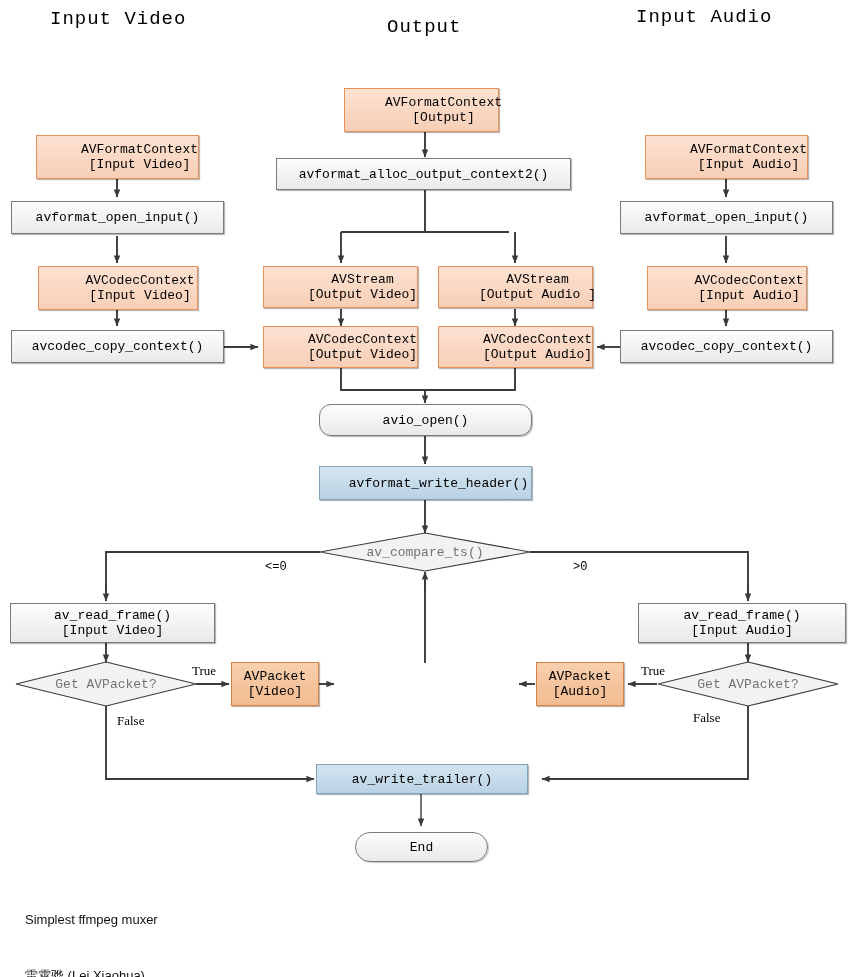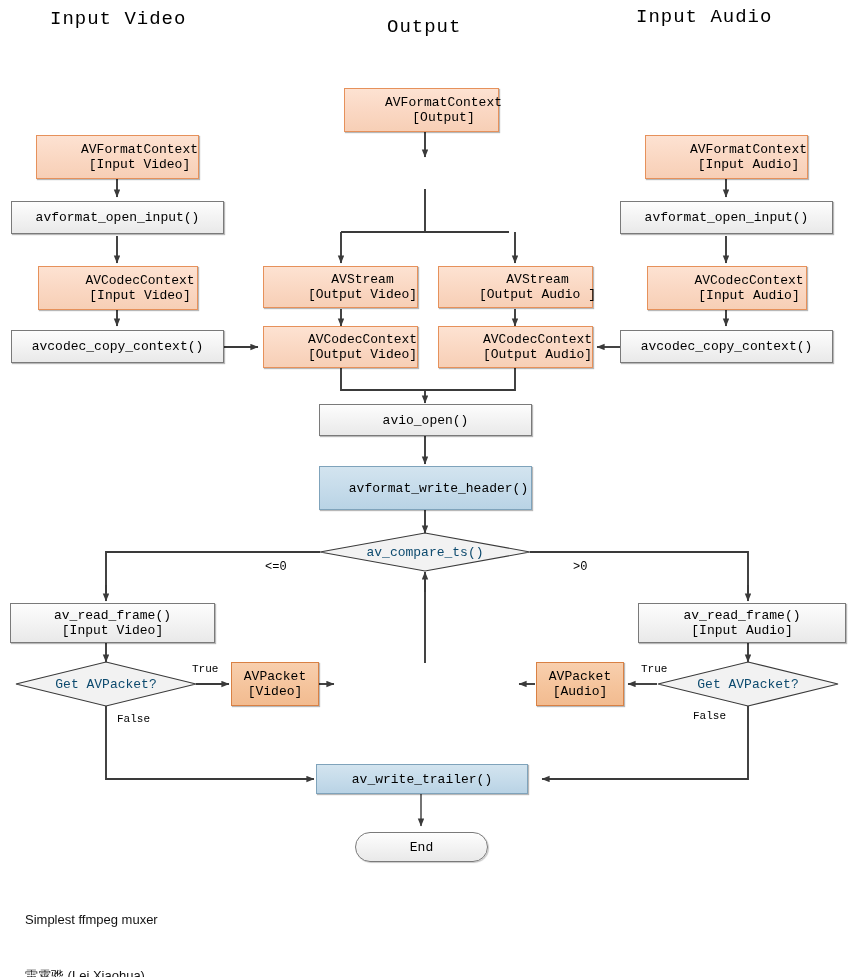--- a/index.html
+++ b/index.html
@@ -44,29 +44,29 @@
     background:linear-gradient(180deg,#d3e4ef 0%,#c5dbea 55%,#b9d3e5 100%);
   }
   .n-end{
     border:1px solid #7a7a7a;border-radius:16px;
     background:linear-gradient(180deg,#fdfdfd 0%,#f3f3f3 50%,#e9e9e9 100%);
   }
 
   .diamond-label{
     position:absolute;
     font-family:"Liberation Mono","DejaVu Sans Mono",monospace;
-    font-size:13px;color:#0c4a6e;white-space:pre;
+    font-size:13px;color:#737373;white-space:pre;
     display:flex;align-items:center;justify-content:center;
     pointer-events:none;
   }
 
   .edge-label{
     position:absolute;
-    font-family:Liberation Mono, monospace;
-    font-size:11px;color:#000;white-space:nowrap;
+    font-family:Liberation Serif, serif;
+    font-size:13px;color:#000;white-space:nowrap;
   }
   .edge-label.mono{
     font-family:"Liberation Mono","DejaVu Sans Mono",monospace;
     font-size:12px;
   }
 
   #footer{
     position:absolute;left:25px;top:874px;
     font-family:"Liberation Sans",sans-serif;
     font-size:13px;line-height:18.5px;color:#111;white-space:pre;
@@ -155,33 +155,34 @@
 
   <div class="node n-peach" style="left:36px;top:135px;width:163px;height:44px;">AVFormatContext
 [Input Video]</div>
   <div class="node n-gray" style="left:11px;top:201px;width:213px;height:33px;">avformat_open_input()</div>
   <div class="node n-peach" style="left:38px;top:266px;width:160px;height:44px;">AVCodecContext
 [Input Video]</div>
   <div class="node n-gray" style="left:11px;top:330px;width:213px;height:33px;">avcodec_copy_context()</div>
 
   <div class="node n-peach" style="left:344px;top:88px;width:155px;height:44px;">AVFormatContext
 [Output]</div>
+  <div class="node n-gray" style="left:276px;top:158px;width:295px;height:32px;">avformat_alloc_output_context2()</div>
 
   <div class="node n-peach" style="left:263px;top:266px;width:155px;height:42px;">AVStream
 [Output Video]</div>
   <div class="node n-peach" style="left:438px;top:266px;width:155px;height:42px;">AVStream
 [Output Audio ]</div>
 
   <div class="node n-peach" style="left:263px;top:326px;width:155px;height:42px;">AVCodecContext
 [Output Video]</div>
   <div class="node n-peach" style="left:438px;top:326px;width:155px;height:42px;">AVCodecContext
 [Output Audio]</div>
 
-  <div class="node n-gray" style="left:319px;top:404px;width:213px;height:32px;">avio_open()</div>
-  <div class="node n-blue" style="left:319px;top:466px;width:213px;height:44px;padding-left:26px;">avformat_write_header()</div>
+  <div class="node n-gray" style="left:319px;top:404px;width:213px;height:32px;border-radius:12px;">avio_open()</div>
+  <div class="node n-blue" style="left:319px;top:466px;width:213px;height:34px;padding-left:26px;">avformat_write_header()</div>
 
   <div class="diamond-label" style="left:345px;top:543px;width:160px;height:18px;">av_compare_ts()</div>
 
   <div class="node n-peach" style="left:645px;top:135px;width:163px;height:44px;">AVFormatContext
 [Input Audio]</div>
   <div class="node n-gray" style="left:620px;top:201px;width:213px;height:33px;">avformat_open_input()</div>
   <div class="node n-peach" style="left:647px;top:266px;width:160px;height:44px;">AVCodecContext
 [Input Audio]</div>
   <div class="node n-gray" style="left:620px;top:330px;width:213px;height:33px;">avcodec_copy_context()</div>
 

